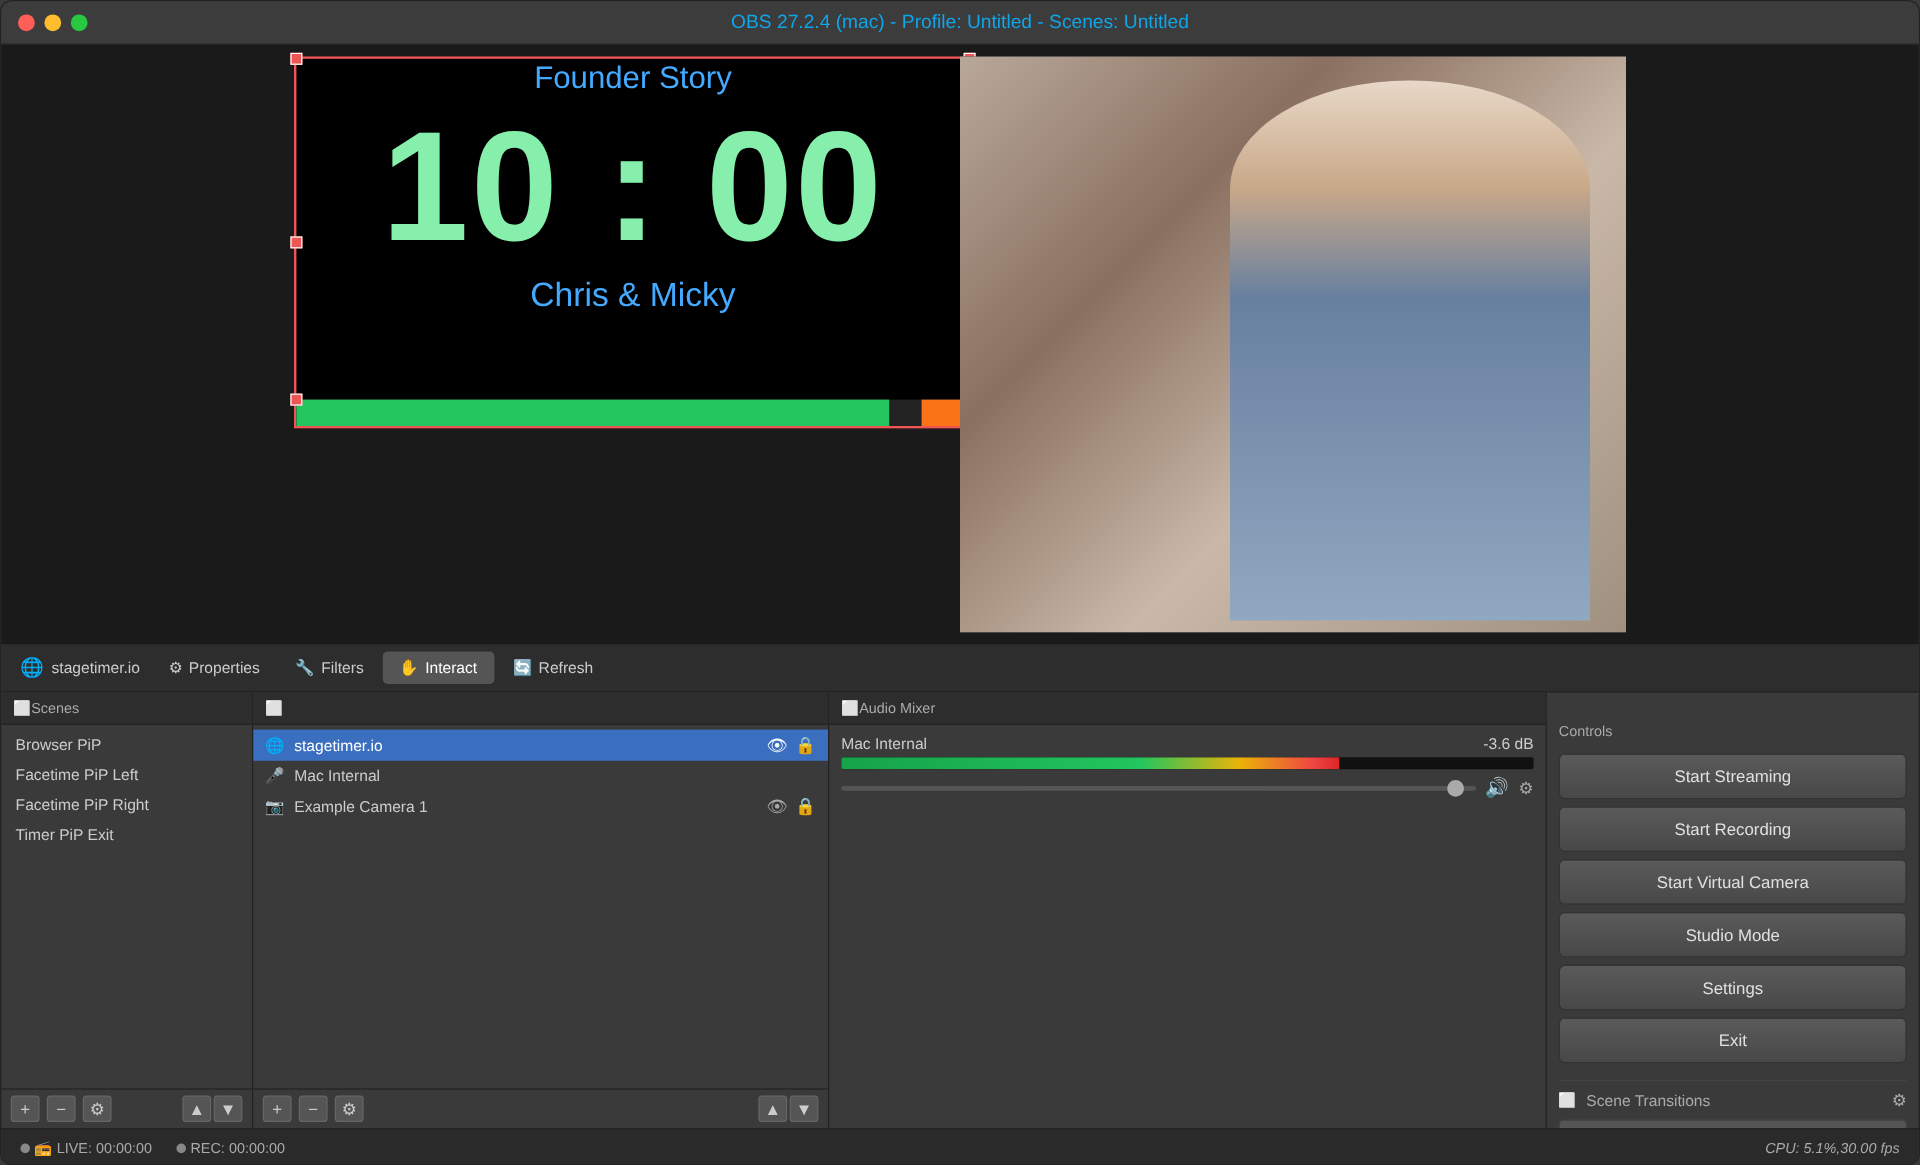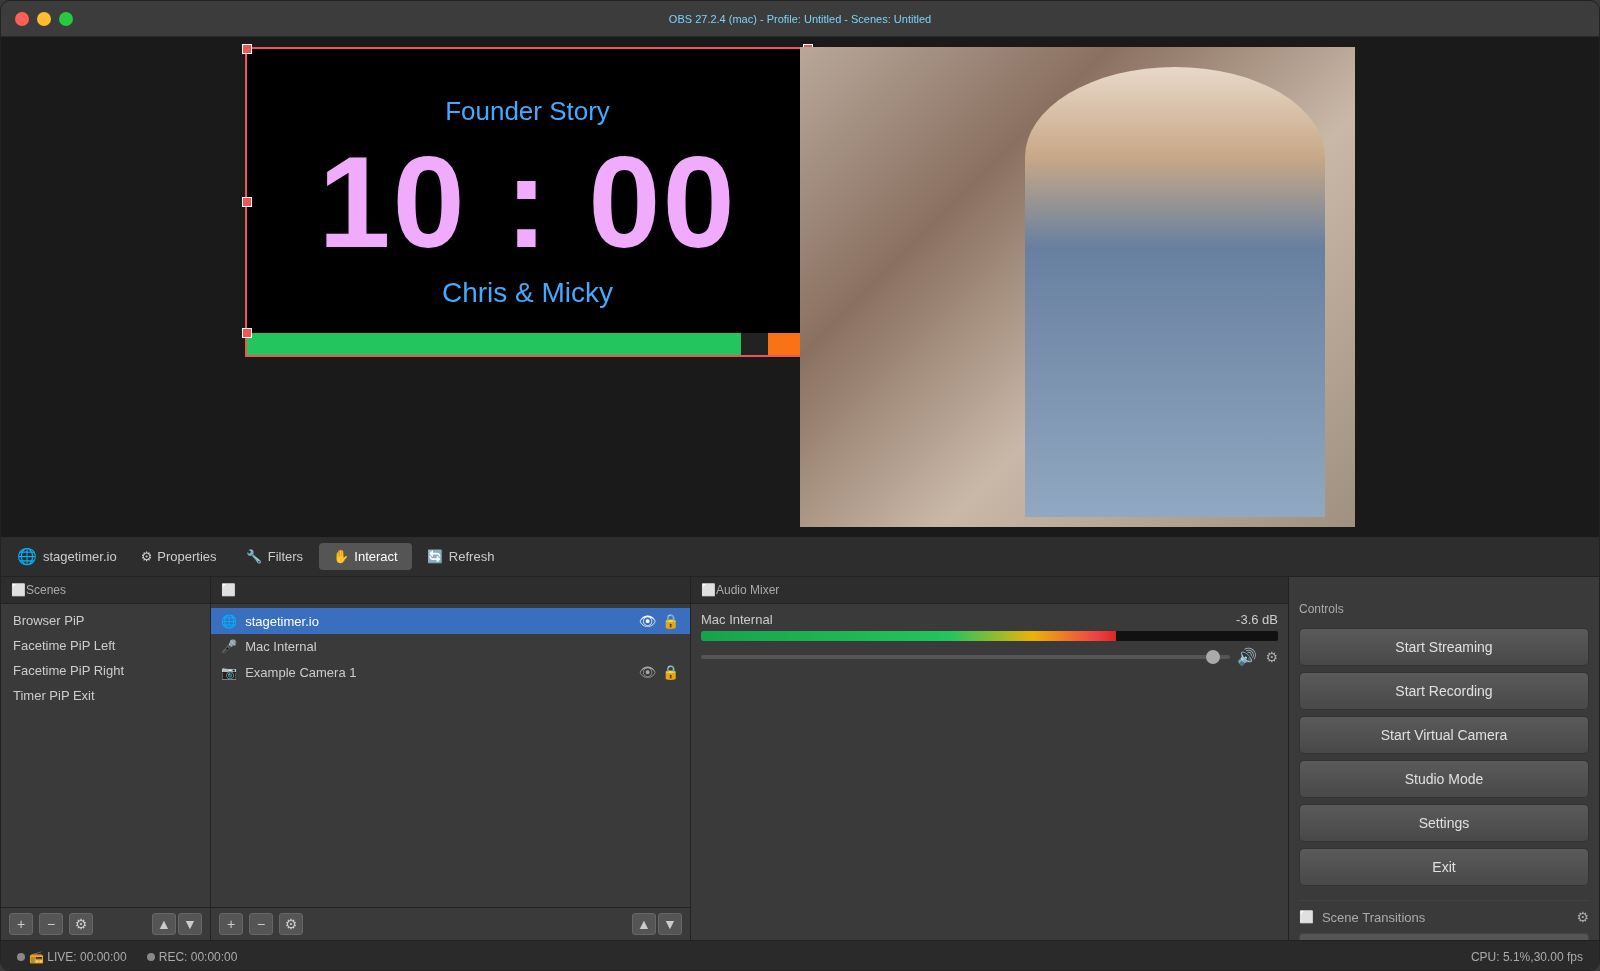--- a/index.html
+++ b/index.html
@@ -28,21 +28,21 @@
     }
     .titlebar-buttons {
       position: absolute;
       left: 14px;
       display: flex;
       gap: 8px;
     }
     .btn-close { width: 14px; height: 14px; border-radius: 50%; background: #ff5f57; border: none; cursor: pointer; }
     .btn-min   { width: 14px; height: 14px; border-radius: 50%; background: #febc2e; border: none; cursor: pointer; }
     .btn-max   { width: 14px; height: 14px; border-radius: 50%; background: #28c840; border: none; cursor: pointer; }
-    .titlebar-title { font-size: 11px; color: #7dd3fc; font-weight: 500; }
+    .titlebar-title { font-size: 16px; color: #0ea5e9; font-weight: 500; }
 
     
     .main-area {
       display: flex;
       flex-direction: column;
       height: calc(971px - 36px);
     }
 
     
     .preview-area {
@@ -67,30 +67,29 @@
       position: absolute;
       left: 0;
       top: 0;
       width: 565px;
       height: 310px;
       background: #000;
       border: 2px solid #e55;
       display: flex;
       flex-direction: column;
       align-items: center;
-      justify-content: center;
     }
     .timer-title {
       color: #4af;
       font-size: 26px;
       font-weight: 500;
       margin-bottom: 10px;
     }
     .timer-digits {
-      color: #f0abfc;
+      color: #86efac;
       font-size: 130px;
       font-weight: 900;
       letter-spacing: 2px;
       line-height: 1;
       margin-bottom: 10px;
     }
     .timer-subtitle {
       color: #4af;
       font-size: 28px;
       font-weight: 500;
@@ -628,18 +627,18 @@
       <span class="status-dot live"></span>
       <span>📻</span>&nbsp;
       <span>LIVE:</span>&nbsp;
       <span>00:00:00</span>
     </div>
     <div class="status-item">
       <span class="status-dot rec"></span>
       <span>REC:</span>&nbsp;
       <span>00:00:00</span>
     </div>
-    <div class="status-item" style="margin-left:auto;">
+    <div class="status-item" style="margin-left:auto;font-style:italic;">
       <span>CPU: 5.1%,30.00 fps</span>
     </div>
   </div>
 
 </div>
 
 </body></html>

